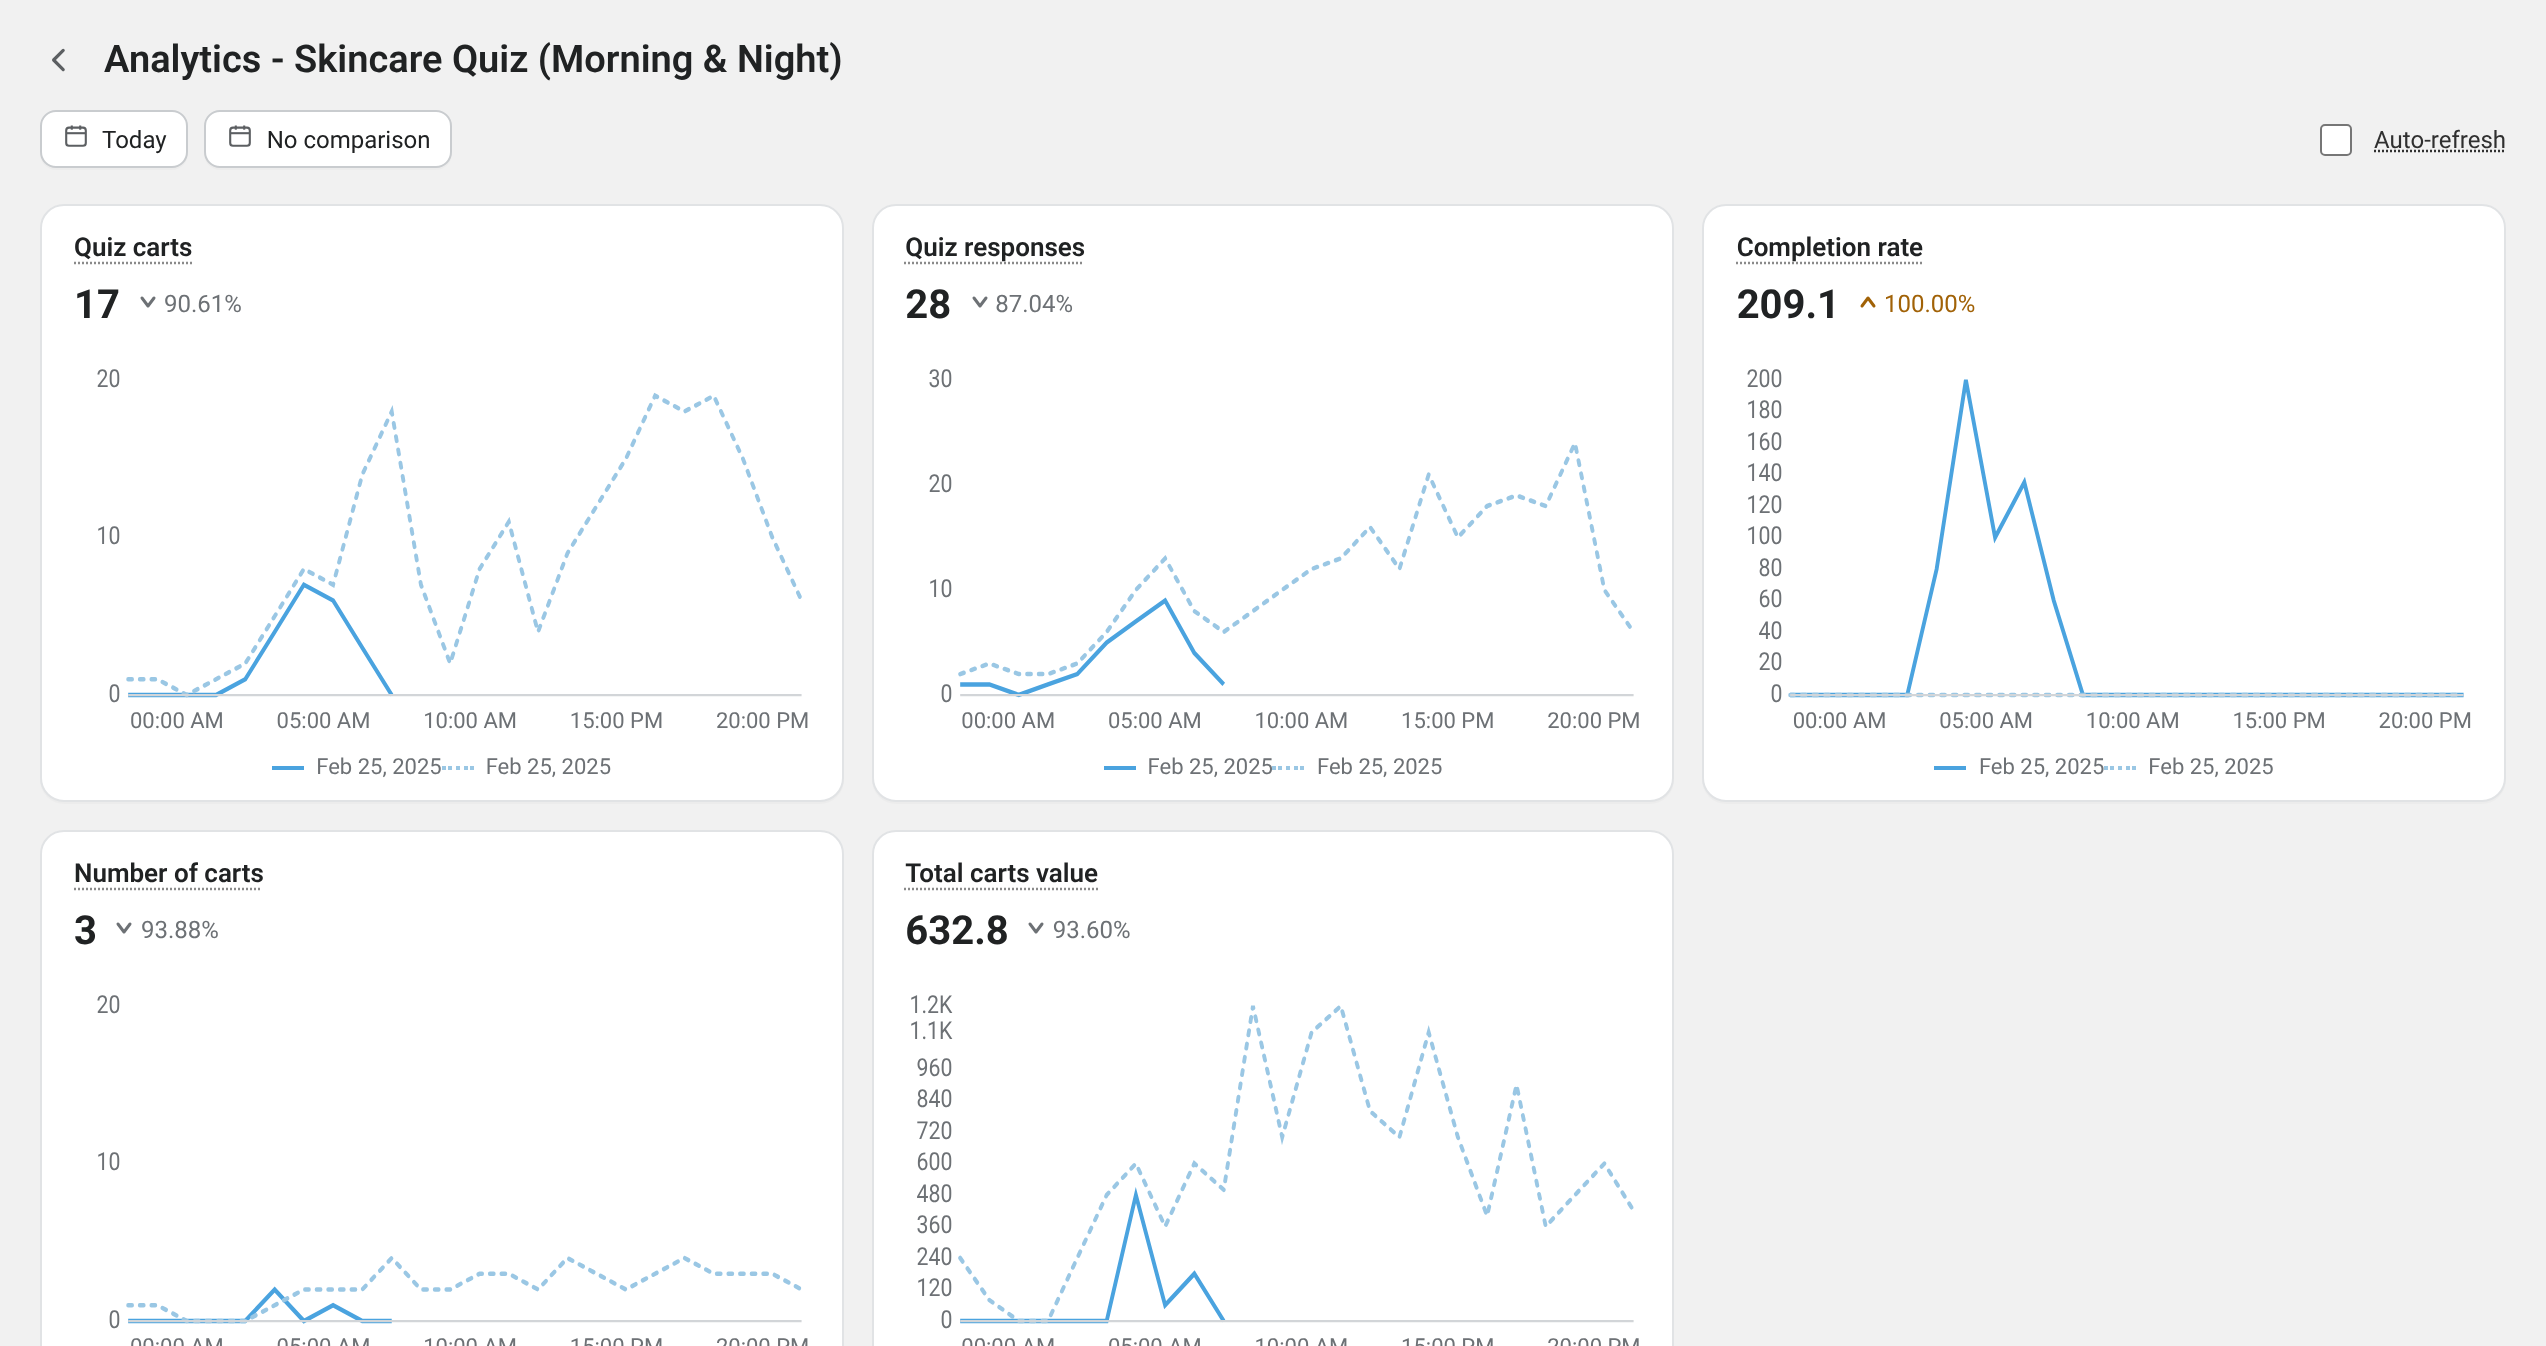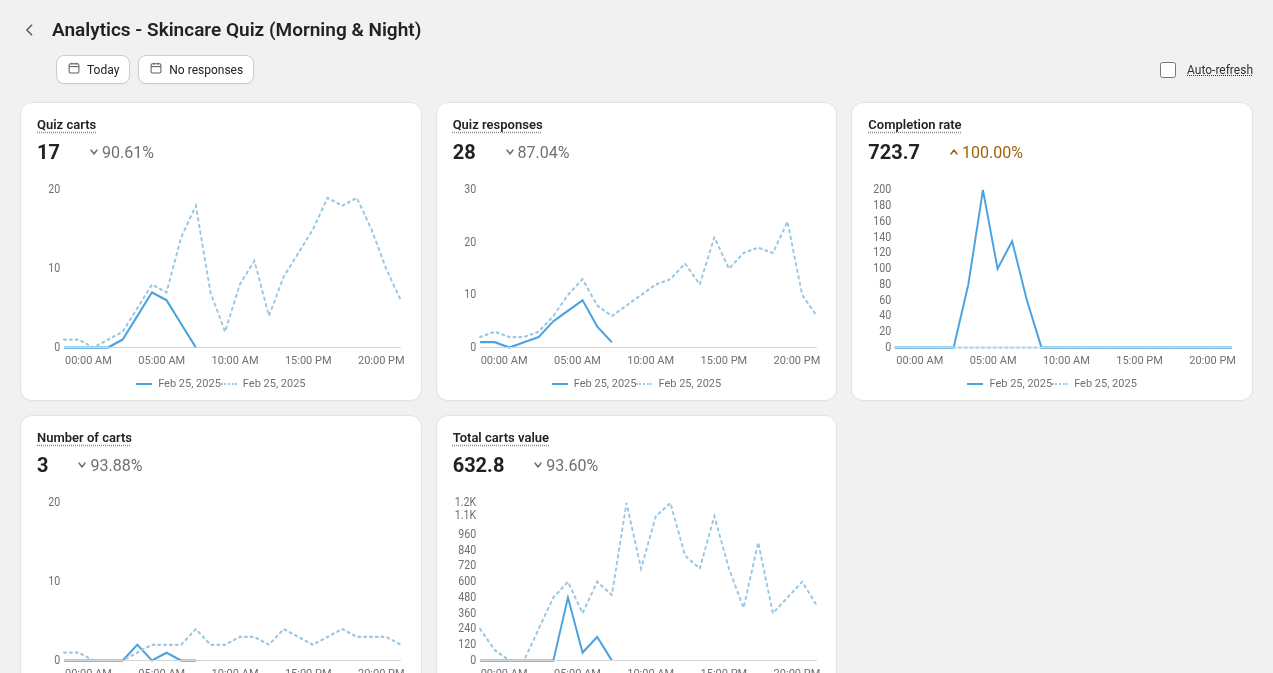--- a/index.html
+++ b/index.html
@@ -28,21 +28,21 @@
   .title {
     font-size: 19px;
     font-weight: 650;
   }
   .subheader {
     display:flex;
     justify-content: space-between;
     align-items:center;
     margin-bottom: 18px;
   }
-  .pill-row { display:flex; gap:8px;margin-left:36px; }
+  .pill-row { display:flex; gap:8px; }
   .pill {
     display:flex; align-items:center; gap:6px;
     background:#fff;
     border:1px solid #c9cccf;
     border-radius:8px;
     padding:5px 10px;
     font-size:12px;
     cursor:pointer;
     box-shadow: 0 1px 0 rgba(0,0,0,0.02);
   }
@@ -81,22 +81,21 @@
   .value-row {
     display:flex; align-items:center; gap:8px;
     margin-top:8px;
   }
   .big {
     font-size:20px;
     font-weight:700;
   }
   .delta {
     display:flex; align-items:center; gap:2px;
-    font-size:16px;
-    margin-left:20px;
+    font-size:12px;
   }
   .delta.down { color:#6d7175; }
   .delta.up { color:#a16207; }
   .chart-wrap {
     margin-top:8px;
   }
   svg.chart { width:100%; height:180px; display:block; }
   .xaxis {
     display:flex; justify-content:space-between;
     font-size:11px; color:#6d7175;
@@ -147,21 +146,21 @@
       </div>
       <div class="pill">
         <span>
           <svg viewBox="0 0 20 20">
               <rect x="3" y="4" width="14" height="13" rx="2" fill="none" stroke="#5c5f62" stroke-width="1.5"></rect>
               <line x1="3" y1="8" x2="17" y2="8" stroke="#5c5f62" stroke-width="1.5"></line>
               <line x1="7" y1="2.5" x2="7" y2="5.5" stroke="#5c5f62" stroke-width="1.5"></line>
               <line x1="13" y1="2.5" x2="13" y2="5.5" stroke="#5c5f62" stroke-width="1.5"></line>
             </svg>
         </span>
-        <span>No responses</span>
+        <span>No comparison</span>
       </div>
     </div>
     <div class="auto-refresh">
       <input type="checkbox" style="">
       <span class="auto-refresh-label">Auto-refresh</span>
     </div>
   </div>
 
   <div class="grid" id="cards-grid">
       <div class="card">
@@ -239,21 +238,21 @@
         <div class="leg-item">
               <span class="leg-dot"></span>
               <span>Feb 25, 2025</span>
             </div>
       </div>
     </div>
   </div>
       <div class="card">
     <div class="metric-title">Completion rate</div>
     <div class="value-row">
-      <div class="big">723.7</div>
+      <div class="big">209.1</div>
       <div class="delta up">
         <span><svg width="12" height="12" viewBox="0 0 12 12">
                 <path d="M3 8 L6 4 L9 8" stroke="currentColor" stroke-width="1.5" fill="none" stroke-linecap="round" stroke-linejoin="round"></path>
               </svg></span>
         <span>100.00%</span>
       </div>
     </div>
     <div class="chart-wrap">
       <svg class="chart" viewBox="0 0 380 160" preserveAspectRatio="none">
         <text class="ytick" x="24" y="159" text-anchor="end">0</text>

